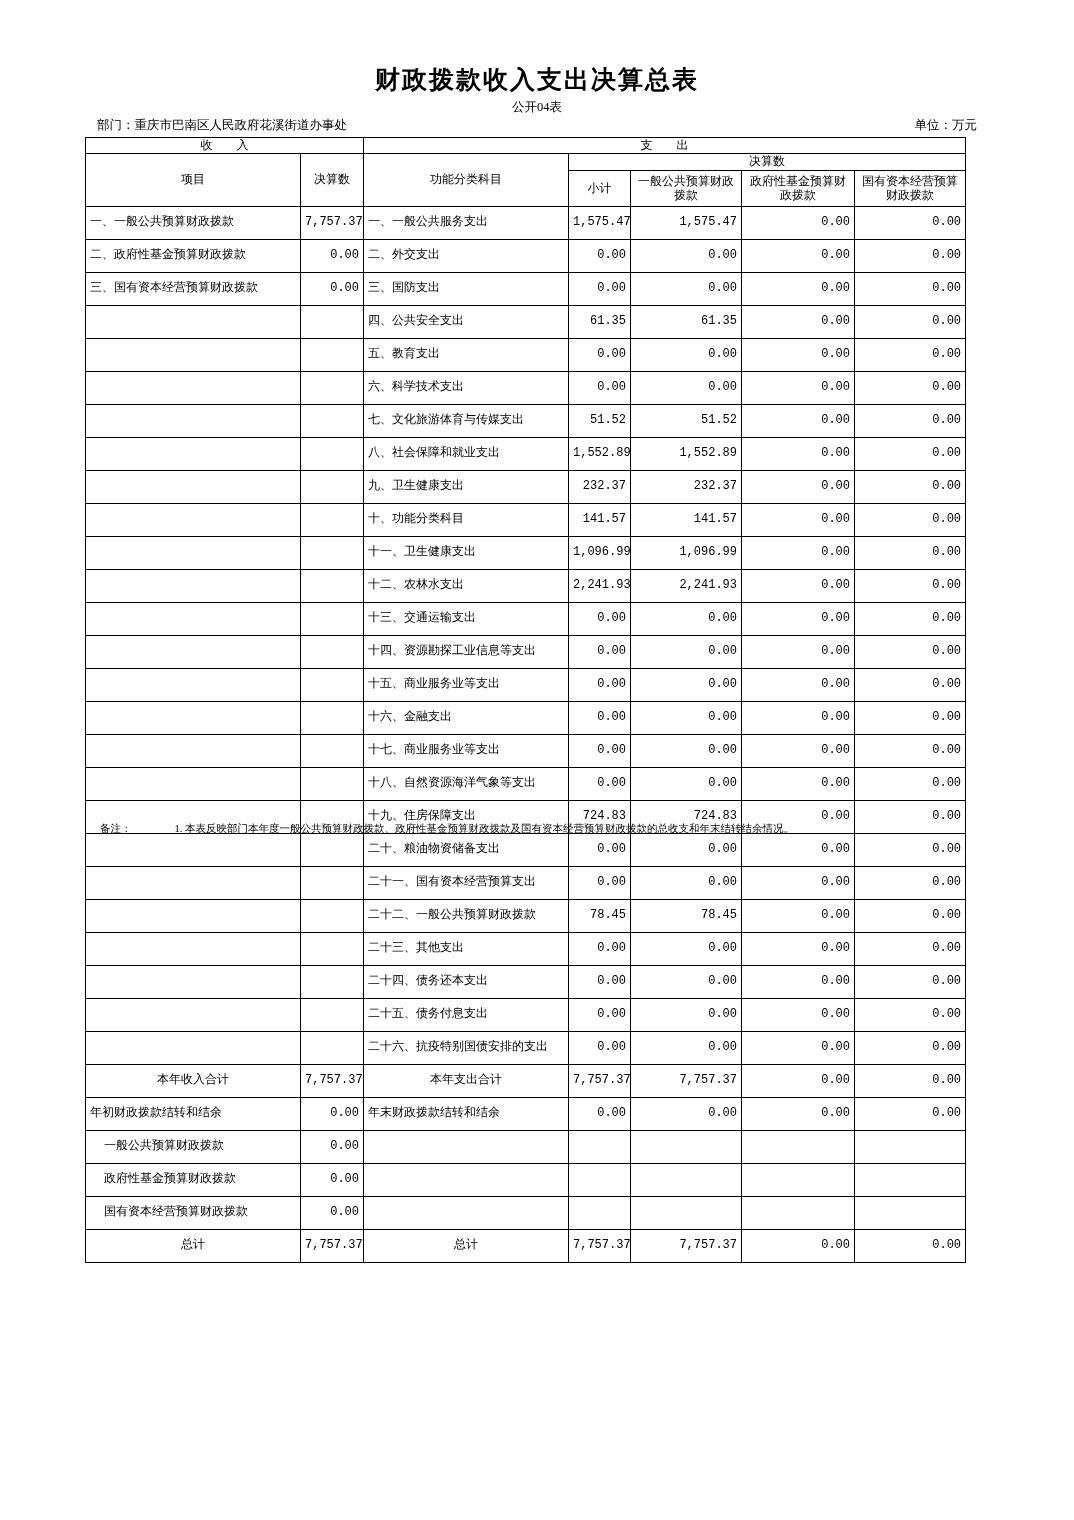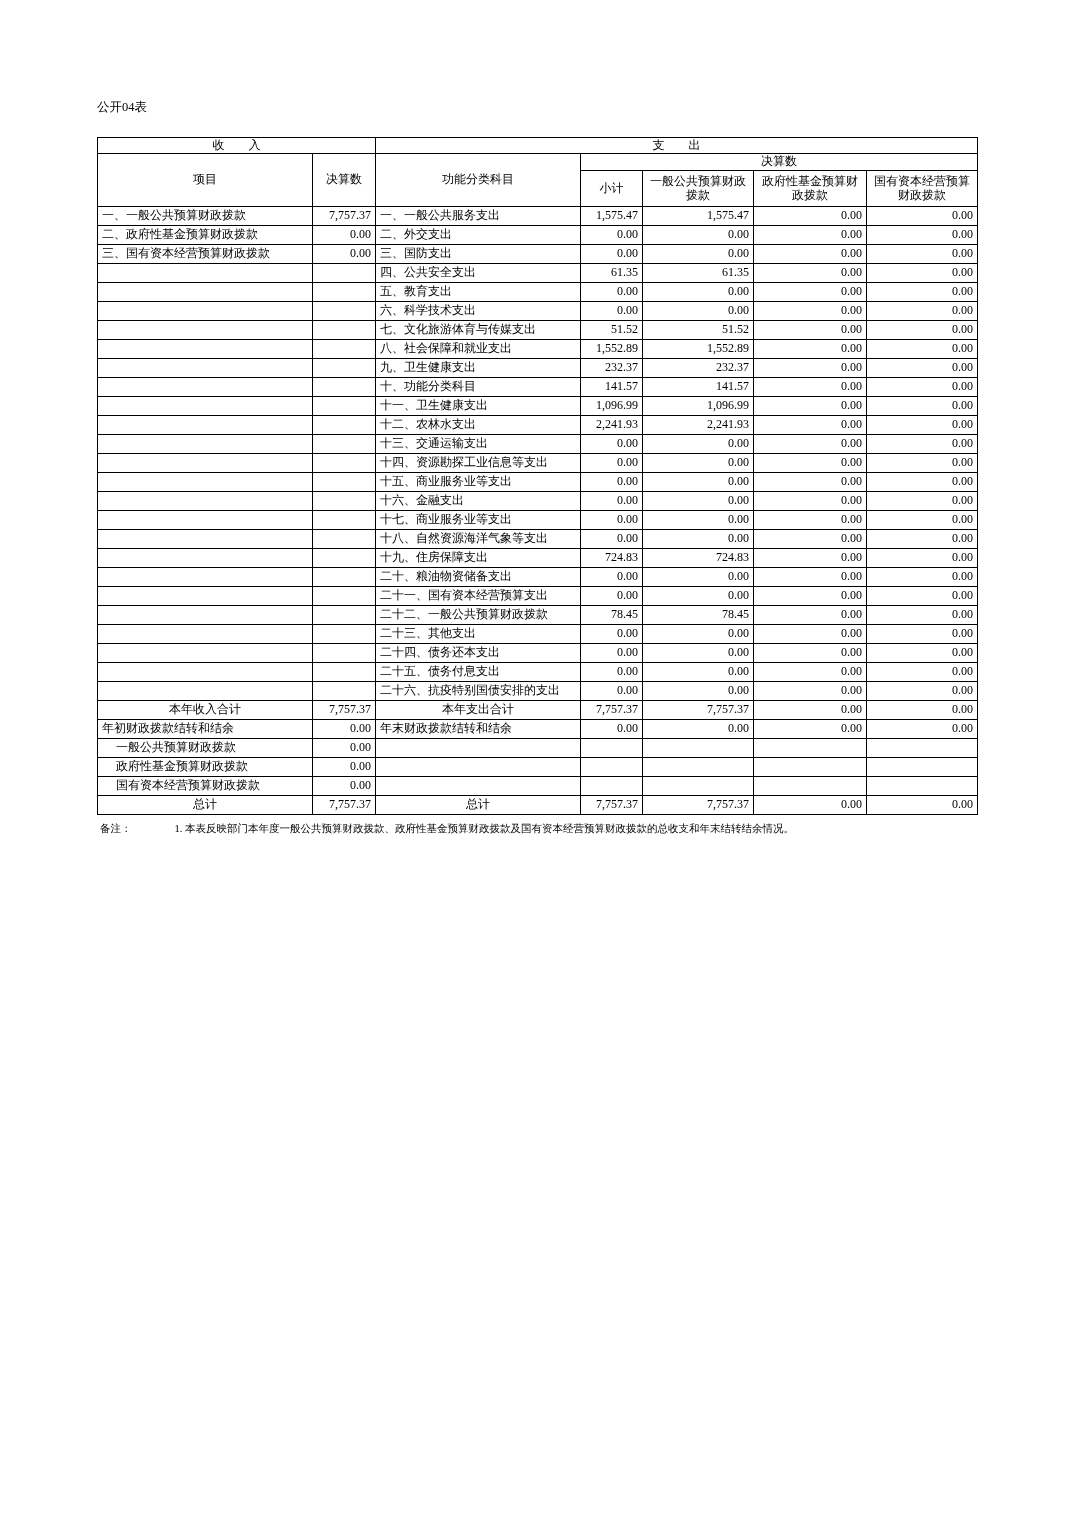--- a/index.html
+++ b/index.html
@@ -21,54 +21,54 @@
     text-align: center;
     font-size: 25px;
     font-weight: bold;
     letter-spacing: 2px;
   }
   .form-code {
     position: absolute;
     top: 99px;
     left: 97px;
     width: 880px;
-    text-align: left;
+    text-align: center;
     font-size: 12.5px;
   }
   .meta-row {
     position: absolute;
     top: 117px;
     left: 97px;
     width: 880px;
     display: flex;
     justify-content: space-between;
     font-size: 12.5px;
   }
   table.fin {
     position: absolute;
     top: 137px;
-    left: 97px;
+    left: 85px;
     width: 880px;
     border-collapse: collapse;
     table-layout: fixed;
   }
   table.fin th, table.fin td {
     border: 1px solid #000;
     font-size: 12px;
     font-weight: normal;
     line-height: 1.15;
     padding: 0 4px;
     overflow: hidden;
     vertical-align: middle;
   }
   tr.hdr-a { height: 16px; }
   tr.hdr-b { height: 17px; }
   tr.hdr-c { height: 36px; }
   table.fin th { text-align: center; }
-  tbody tr { height: 19px; }
+  tbody tr { height: 33px; font-family: Liberation Mono, monospace; }
   td.label { text-align: left; white-space: nowrap; }
   td.label.center { text-align: center; }
   td.label.indent { padding-left: 18px; }
   td.num { text-align: right; white-space: nowrap; }
   .notes {
     position: absolute;
     top: 822px;
     left: 100px;
     width: 880px;
     display: flex;
@@ -77,23 +77,28 @@
     gap: 43px;
   }
   .notes-label { white-space: nowrap; }
   .note-line { white-space: nowrap; }
 </style>
 </head>
 <body>
 
 <div class="page">
 
+  <div class="title">财政拨款收入支出决算总表</div>
 
   <div class="form-code">公开04表</div>
 
+  <div class="meta-row">
+    <span>部门：重庆市巴南区人民政府花溪街道办事处</span>
+    <span>单位：万元</span>
+  </div>
 
   <table class="fin">
     <colgroup>
       <col style="width:215px">
       <col style="width:63px">
       <col style="width:205px">
       <col style="width:62px">
       <col style="width:111px">
       <col style="width:113px">
       <col style="width:111px">

